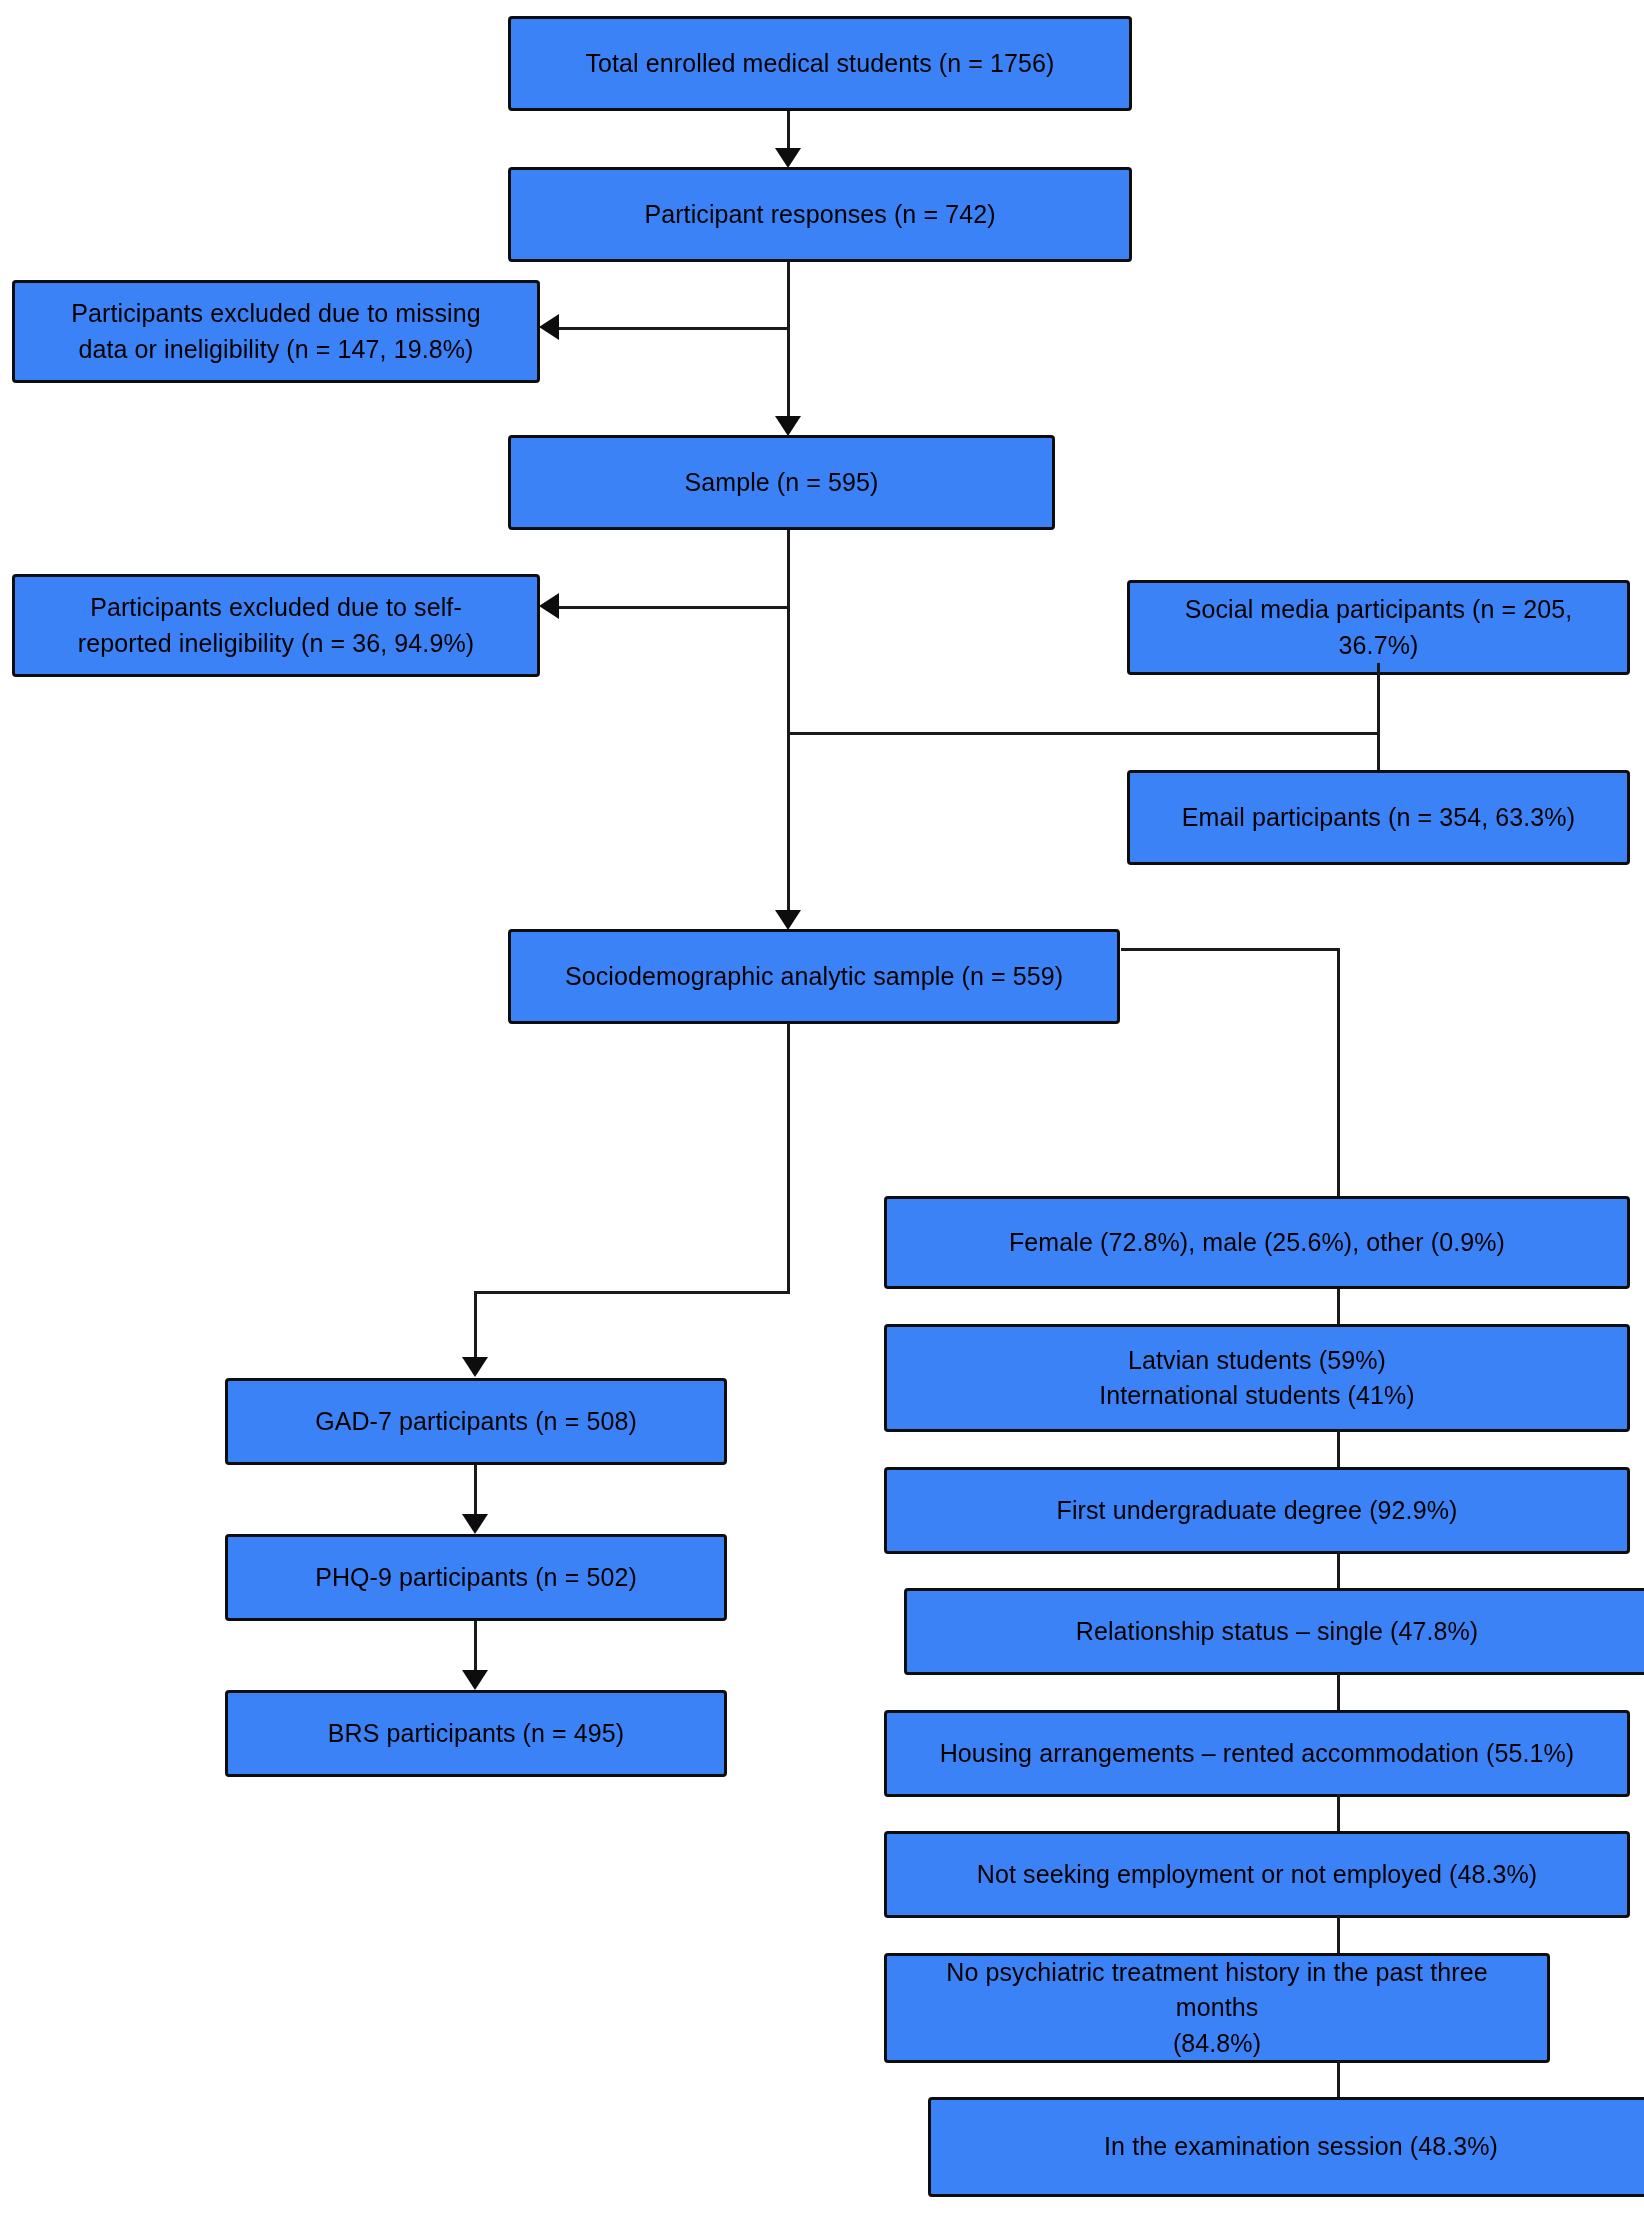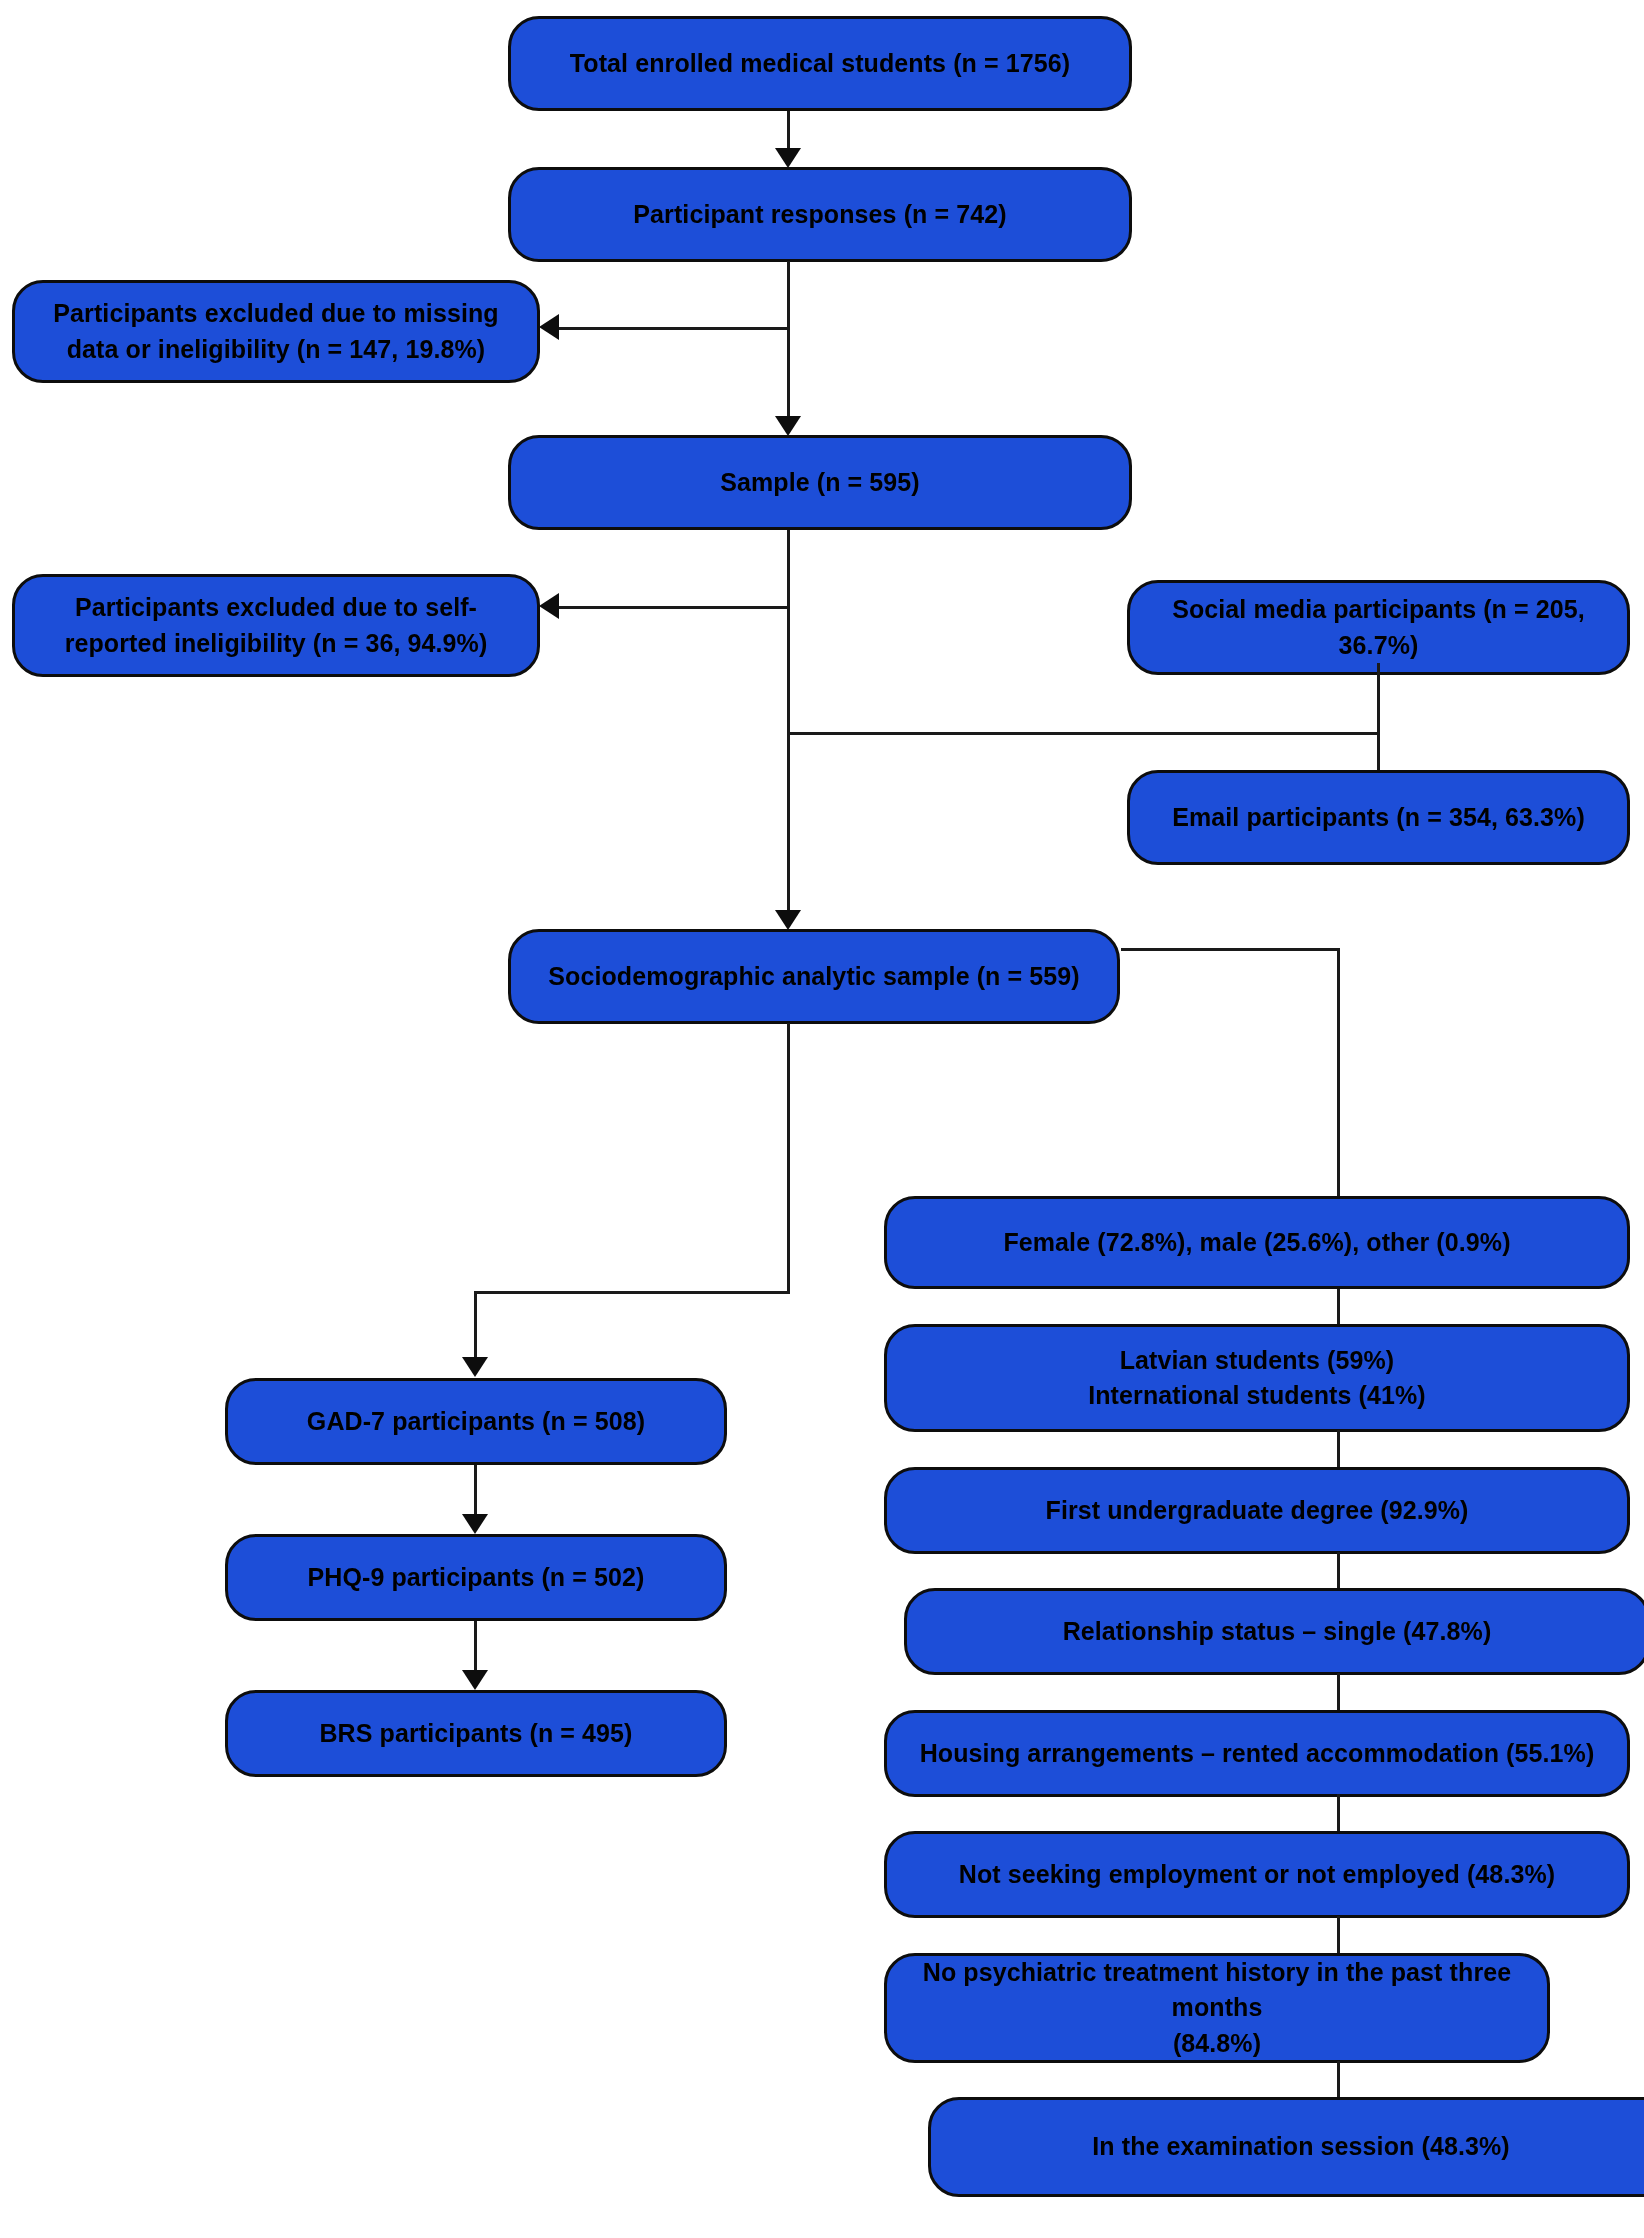--- a/index.html
+++ b/index.html
@@ -14,34 +14,33 @@
   #canvas {
     position: relative;
     width: 1645px;
     height: 2239px;
     background: #ffffff;
     overflow: hidden;
   }
   .node {
     position: absolute;
     box-sizing: border-box;
-    background: #1d4ed8;
+    background: #3b82f6;
     border: 3.3px solid #0d0d0d;
-    border-radius: 31px;
+    border-radius: 4px;
     display: flex;
     align-items: center;
     justify-content: center;
     text-align: center;
     padding: 4px 17.3px;
     font-size: 25px;
     line-height: 1.42;
     letter-spacing: 0.1px;
     color: #000000;
     white-space: pre-line;
-    font-weight: bold;
   }
   .edge {
     position: absolute;
     background: #1a1a1a;
   }
   .edge.v { width: 2.7px; }
   .edge.h { height: 2.7px; }
   .arrow-down {
     position: absolute;
     width: 0;
@@ -73,21 +72,21 @@
 
   <div class="edge v" style="left:787px; top:261px; height:162px;"></div>
   <div class="arrow-down" style="left:775px; top:416px;"></div>
 
   <div class="edge h" style="left:559px; top:327px; width:229px;"></div>
   <div class="arrow-left" style="left:539px; top:314px;"></div>
 
   <div class="node" style="left:12px; top:280px; width:528px; height:103px;">Participants excluded due to missing
 data or ineligibility (n = 147, 19.8%)</div>
 
-  <div class="node" style="left:508px; top:435px; width:624px; height:95px;">Sample (n = 595)</div>
+  <div class="node" style="left:508px; top:435px; width:547px; height:95px;">Sample (n = 595)</div>
 
   <div class="edge v" style="left:787px; top:530px; height:388px;"></div>
   <div class="arrow-down" style="left:775px; top:910px;"></div>
 
   <div class="edge h" style="left:559px; top:606px; width:229px;"></div>
   <div class="arrow-left" style="left:539px; top:593px;"></div>
 
   <div class="node" style="left:12px; top:574px; width:528px; height:103px;">Participants excluded due to self-
 reported ineligibility (n = 36, 94.9%)</div>
 

